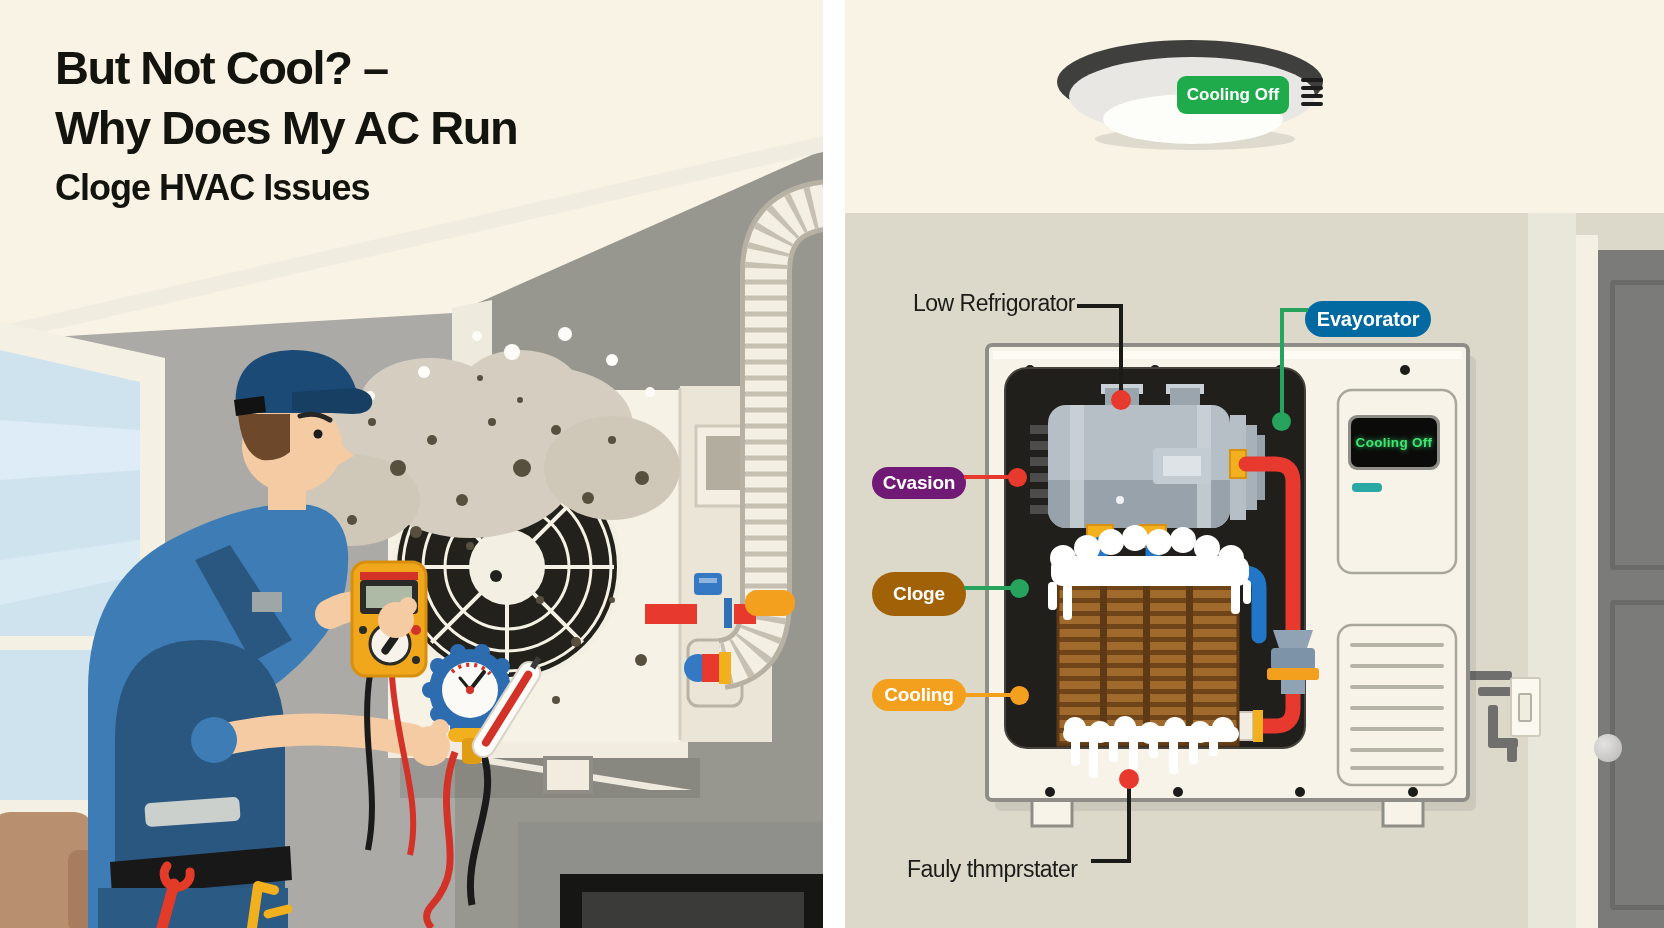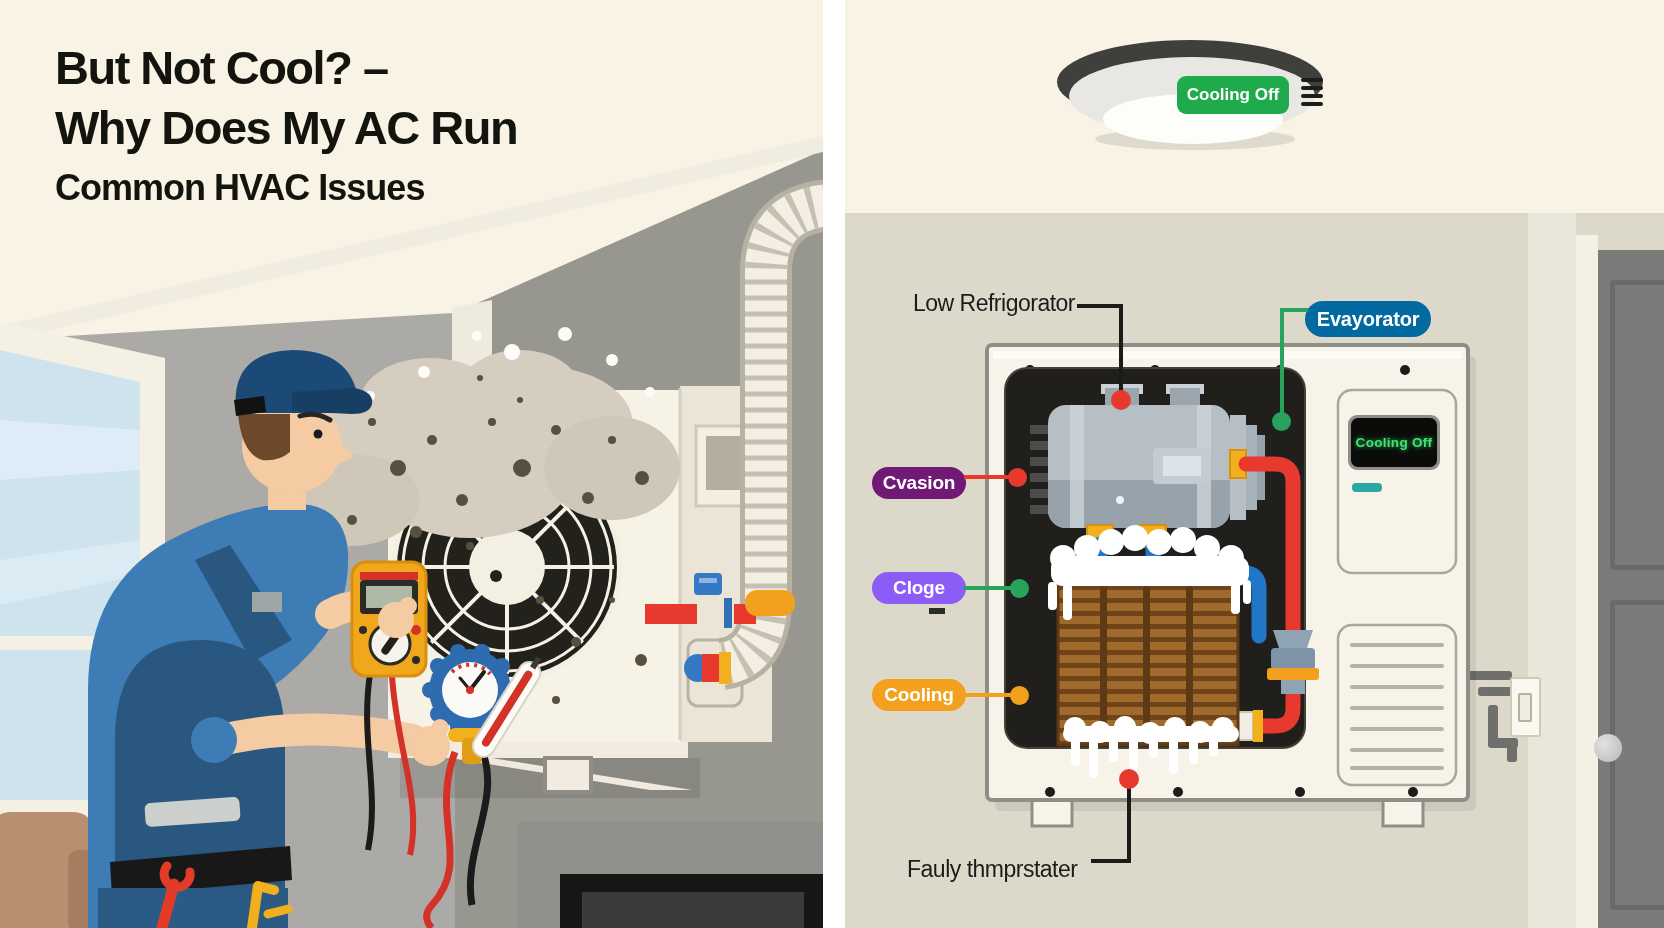--- a/index.html
+++ b/index.html
@@ -45,21 +45,21 @@
 </head>
 <body>
 
 <div id="stage">
 
   <div id="left-panel" class="panel">
 
     <div id="title">
       <div class="t-big">But Not Cool? –</div>
       <div class="t-big">Why Does My AC Run</div>
-      <div class="t-small">Common HVAC Issues</div>
+      <div class="t-small">Cloge HVAC Issues</div>
     </div>
 
     <svg width="823" height="928" viewBox="0 0 823 928">
 
       <rect x="0" y="0" width="823" height="928" fill="#f8f3e5"></rect>
       <polygon points="0,340 470,312 470,928 0,928" fill="#abaaa6"></polygon>
       <polygon points="455,313 823,150 823,928 455,928" fill="#98978f"></polygon>
       <polygon points="0,326 823,136 823,152 0,342" fill="#f0ece0"></polygon>
       <polygon points="452,308 492,300 492,730 452,730" fill="#eeeadd"></polygon>
 
@@ -429,21 +429,21 @@
 
     <div class="pill" style="left:460px;top:301px;width:126px;height:36px;background:#0369a1;font-size:20px;">Evayorator</div>
     <div class="cline" style="left:437px;top:308px;width:26px;height:4px;background:#27a35e;"></div>
     <div class="cline" style="left:435px;top:308px;width:4px;height:108px;background:#27a35e;"></div>
     <div class="dot" style="left:427px;top:412px;width:19px;height:19px;background:#27a35e;"></div>
 
     <div class="pill" style="left:27px;top:467px;width:94px;height:32px;background:#701a75;">Cvasion</div>
     <div class="cline" style="left:119px;top:475px;width:46px;height:4px;background:#e8392e;"></div>
     <div class="dot" style="left:163px;top:468px;width:19px;height:19px;background:#e8392e;"></div>
 
-    <div class="pill" style="left:27px;top:572px;width:94px;height:32px;background:#8b5cf6;text-align:right;">Cloge</div>
+    <div class="pill" style="left:27px;top:572px;width:94px;height:44px;background:#a16207;text-align:right;">Cloge</div>
     <div class="cline" style="left:119px;top:586px;width:48px;height:4px;background:#27a35e;"></div>
     <div class="dot" style="left:165px;top:579px;width:19px;height:19px;background:#27a35e;"></div>
 
     <div class="pill" style="left:27px;top:679px;width:94px;height:32px;background:#f2a01e;">Cooling</div>
     <div class="cline" style="left:119px;top:693px;width:48px;height:4px;background:#f2a01e;"></div>
     <div class="dot" style="left:165px;top:686px;width:19px;height:19px;background:#f2a01e;"></div>
 
     <div class="callout-text" style="left:62px;top:856px;">Fauly thmprstater</div>
     <div class="cline" style="left:246px;top:859px;width:40px;height:4px;background:#1b1b18;"></div>
     <div class="cline" style="left:282px;top:786px;width:4px;height:77px;background:#1b1b18;"></div>

